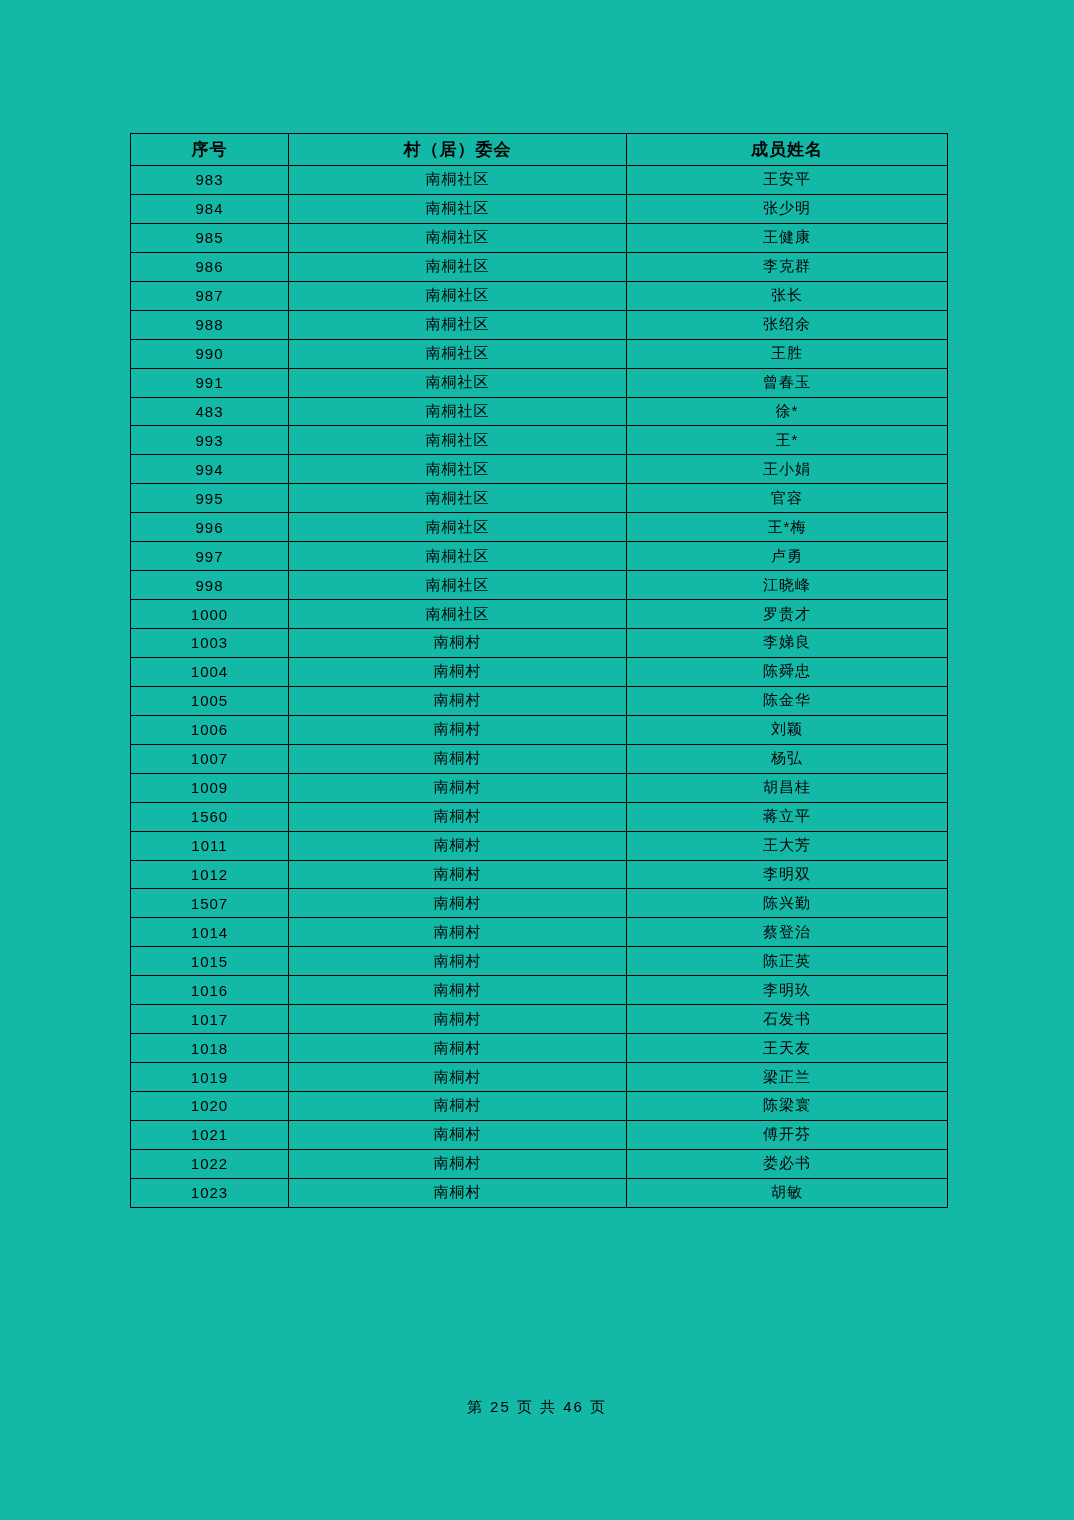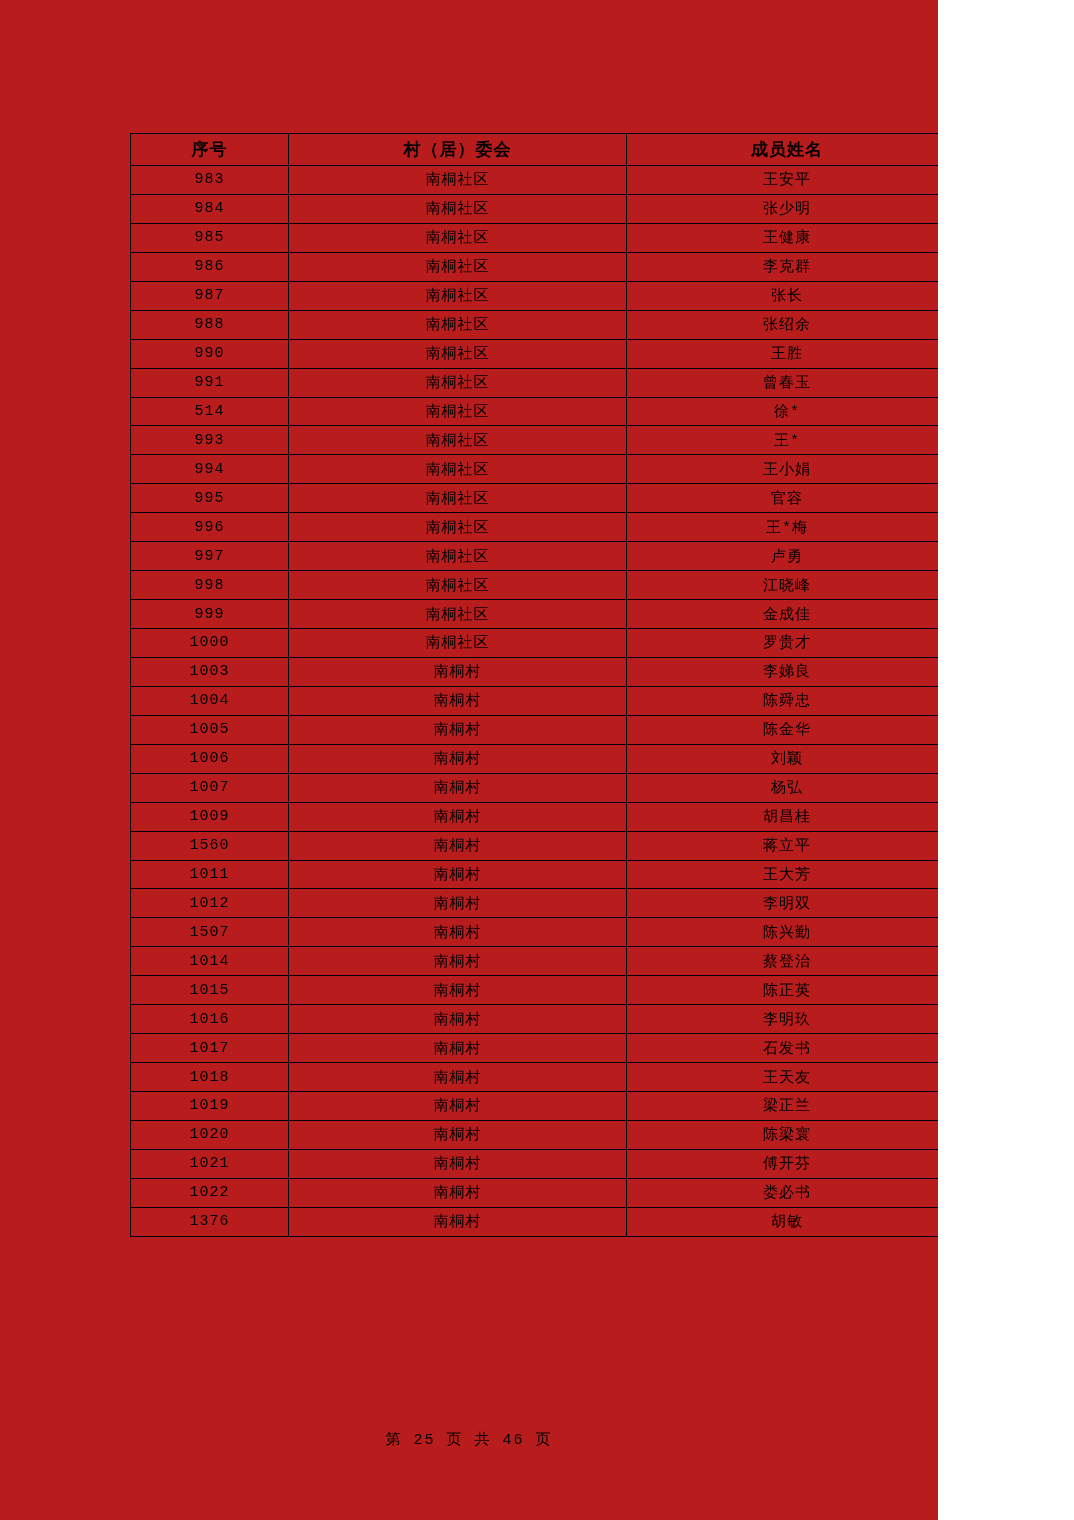--- a/index.html
+++ b/index.html
@@ -2,24 +2,24 @@
 <html><head>
 <meta charset="utf-8">
 <style>
   html, body {
     margin: 0;
     padding: 0;
     background: #ffffff;
   }
   .page {
     position: relative;
-    width: 938px;
+    width: 1074px;
     height: 1520px;
-    background: #b91c1c;
-    font-family: Liberation Mono, monospace;
+    background: #14b8a6;
+    font-family: Liberation Sans, sans-serif;
     color: #000000;
     overflow: hidden;
   }
   table.members {
     position: absolute;
     left: 130px;
     top: 133px;
     width: 817px;
     border-collapse: collapse;
     table-layout: fixed;
@@ -41,21 +41,21 @@
   }
   table.members tbody td {
     height: 27.95px;
     font-size: 15px;
     font-weight: normal;
     letter-spacing: 1px;
   }
   .footer {
     position: absolute;
     left: 0;
-    top: 1430px;
+    top: 1398px;
     width: 100%;
     text-align: center;
     font-size: 15px;
     letter-spacing: 2px;
     color: #000000;
   }
 </style>
 </head>
 <body>
 
@@ -109,21 +109,21 @@
           <td>990</td>
           <td>南桐社区</td>
           <td>王胜</td>
         </tr>
         <tr>
           <td>991</td>
           <td>南桐社区</td>
           <td>曾春玉</td>
         </tr>
         <tr>
-          <td>514</td>
+          <td>483</td>
           <td>南桐社区</td>
           <td>徐*</td>
         </tr>
         <tr>
           <td>993</td>
           <td>南桐社区</td>
           <td>王*</td>
         </tr>
         <tr>
           <td>994</td>
@@ -144,25 +144,20 @@
           <td>997</td>
           <td>南桐社区</td>
           <td>卢勇</td>
         </tr>
         <tr>
           <td>998</td>
           <td>南桐社区</td>
           <td>江晓峰</td>
         </tr>
         <tr>
-          <td>999</td>
-          <td>南桐社区</td>
-          <td>金成佳</td>
-        </tr>
-        <tr>
           <td>1000</td>
           <td>南桐社区</td>
           <td>罗贵才</td>
         </tr>
         <tr>
           <td>1003</td>
           <td>南桐村</td>
           <td>李娣良</td>
         </tr>
         <tr>
@@ -249,21 +244,21 @@
           <td>1021</td>
           <td>南桐村</td>
           <td>傅开芬</td>
         </tr>
         <tr>
           <td>1022</td>
           <td>南桐村</td>
           <td>娄必书</td>
         </tr>
         <tr>
-          <td>1376</td>
+          <td>1023</td>
           <td>南桐村</td>
           <td>胡敏</td>
         </tr>
       </tbody>
   </table>
 
   <div class="footer">第 25 页 共 46 页</div>
 
 </div>
 

